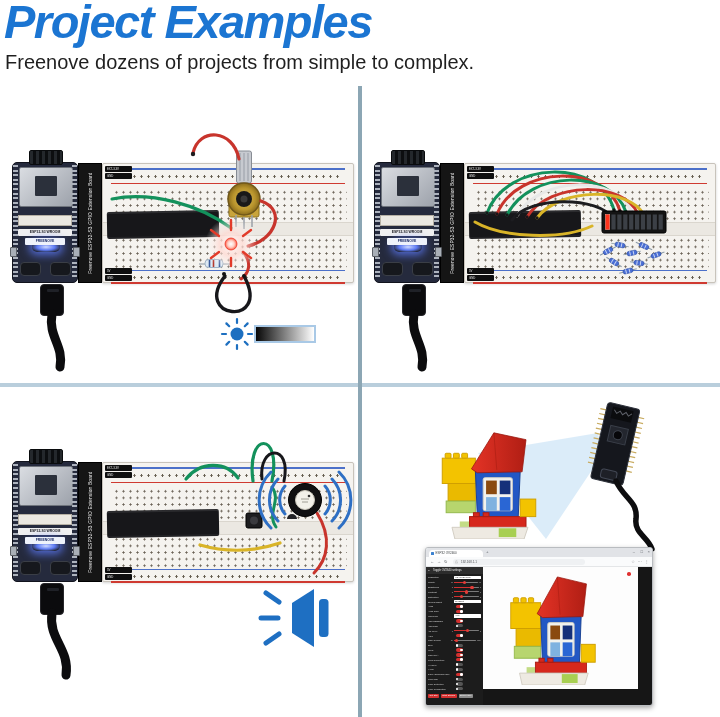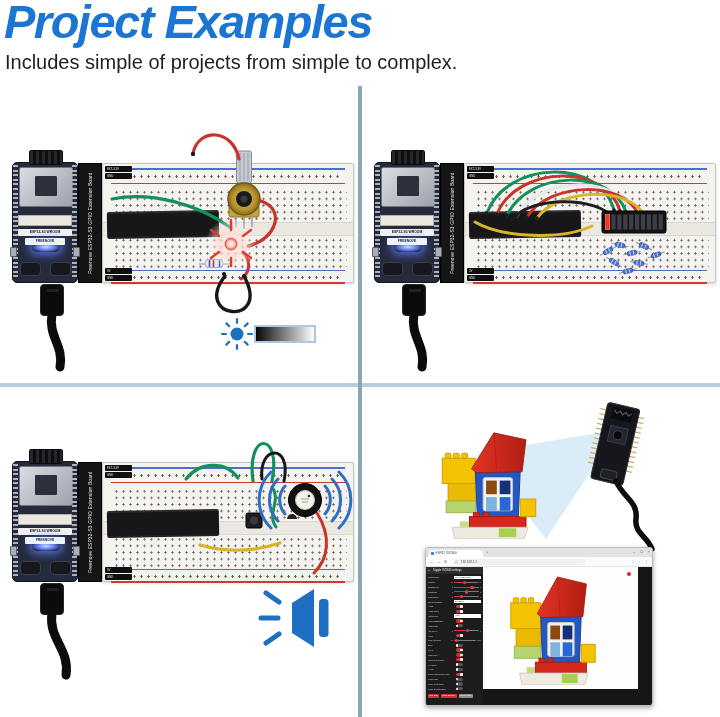--- a/index.html
+++ b/index.html
@@ -88,21 +88,21 @@
       <rect x="82" y="74" width="16" height="18" fill="#f3c300" stroke="#cf9f00"></rect>
       <polygon points="12,103 90,103 86,115 15,115" fill="#eeeae2" stroke="#d2cdc2"></polygon>
       <rect x="60" y="104" width="18" height="9" fill="#a8cf52"></rect>
     </symbol>
   </defs>
 </svg>
 
 <div class="canvas">
 
   <h1 class="title">Project Examples</h1>
-  <p class="subtitle">Includes simple of projects from simple to complex.</p>
+  <p class="subtitle">Freenove dozens of projects from simple to complex.</p>
 
   <section class="quad" id="q1">
     <svg class="overlay" width="358" height="278" viewBox="0 0 358 278">
       <path d="M 52,209 C 48,232 64,240 60,262" stroke="#0c0c0e" stroke-width="9" stroke-linecap="round" fill="none"></path>
       <g>
         <rect x="236.5" y="46" width="15" height="32" rx="2" fill="#c7cad0" stroke="#878c94"></rect>
         <path d="M240,48 V76 M244,48 V76 M248,48 V76" stroke="#989da6" stroke-width="1"></path>
         <rect x="229" y="100" width="30" height="12" rx="2" fill="#c9a43b" stroke="#8f7420"></rect>
         <path d="M236,110 V122 M244,112 V124 M252,110 V122" stroke="#9aa0a8" stroke-width="1.5"></path>
         <circle cx="244" cy="94" r="16" fill="url(#potgrad)" stroke="#71581a" stroke-width="1.5"></circle>

